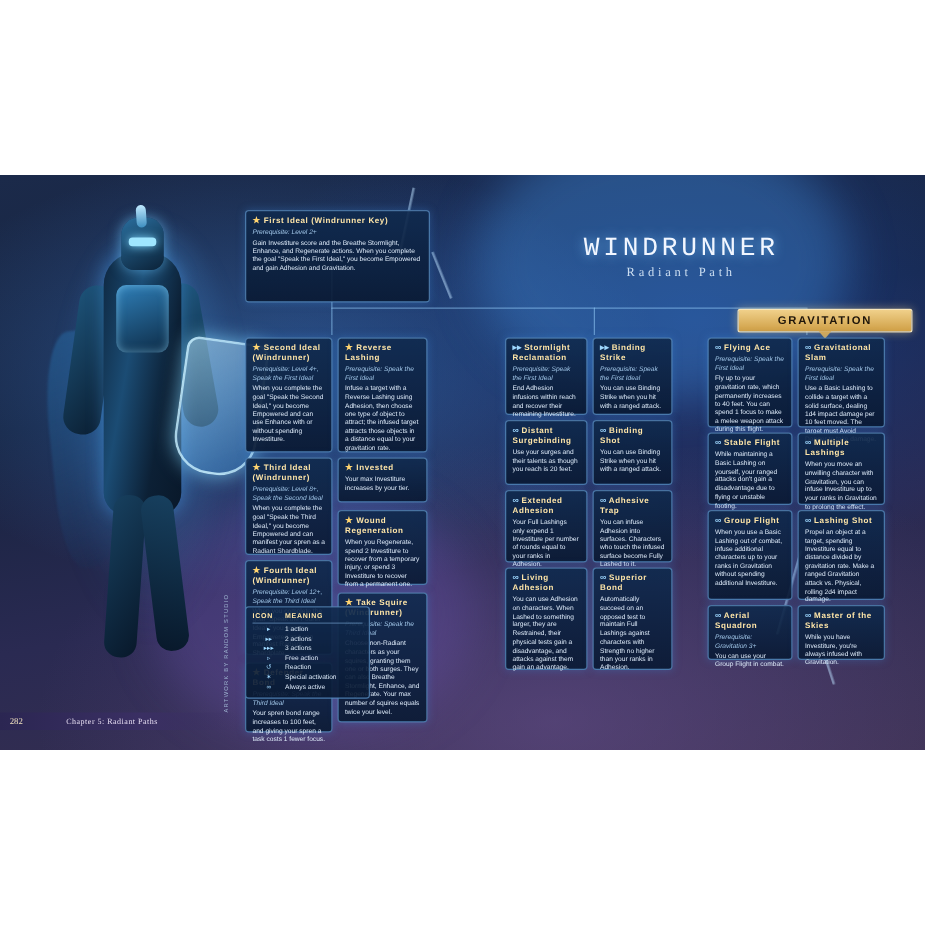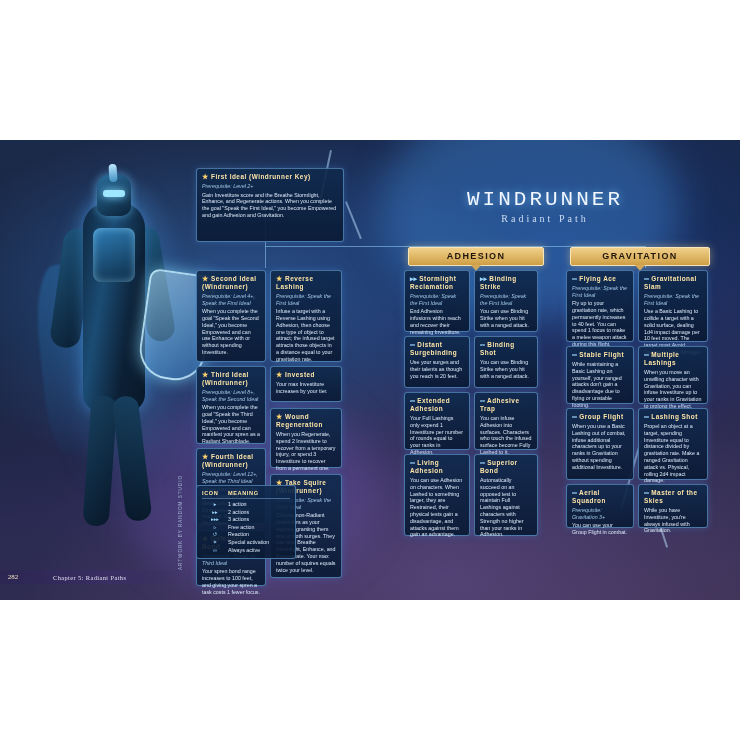--- a/index.html
+++ b/index.html
@@ -141,22 +141,21 @@
     <div class="sub">Radiant Path</div>
   </div>
 
   <div class="line" style="left:265px;top:106px;width:1px;height:22px;"></div>
   <div class="line" style="left:265px;top:106px;width:210px;height:1px;"></div>
   <div class="line" style="left:475px;top:106px;width:1px;height:22px;"></div>
   <div class="line" style="left:475px;top:106px;width:170px;height:1px;"></div>
   <div class="line" style="left:645px;top:106px;width:1px;height:22px;"></div>
   <div class="line" style="left:265px;top:62px;width:1px;height:44px;"></div>
 
-  <div class="col-header" style="left:408px;top:107px;width:134px;">ADHESION</div>
-  <div class="col-header" style="left:570px;top:107px;width:138px;">GRAVITATION</div>
+  <div class="col-header" style="left:590px;top:107px;width:138px;">GRAVITATION</div>
 
   <div class="card" style="left:196px;top:28px;width:148px;height:74px;">
     <div class="t"><span class="star">★</span> <span>First Ideal (Windrunner Key)</span></div>
     <div class="pre">Prerequisite: Level 2+</div>
     <div class="b">Gain Investiture score and the Breathe Stormlight, Enhance, and Regenerate actions. When you complete the goal "Speak the First Ideal," you become Empowered and gain Adhesion and Gravitation.</div>
   </div>
 
   <div class="card" style="left:196px;top:130px;width:70px;height:92px;">
     <div class="t"><span class="star">★</span> <span>Second Ideal (Windrunner)</span></div>
     <div class="pre">Prerequisite: Level 4+, Speak the First Ideal</div>

